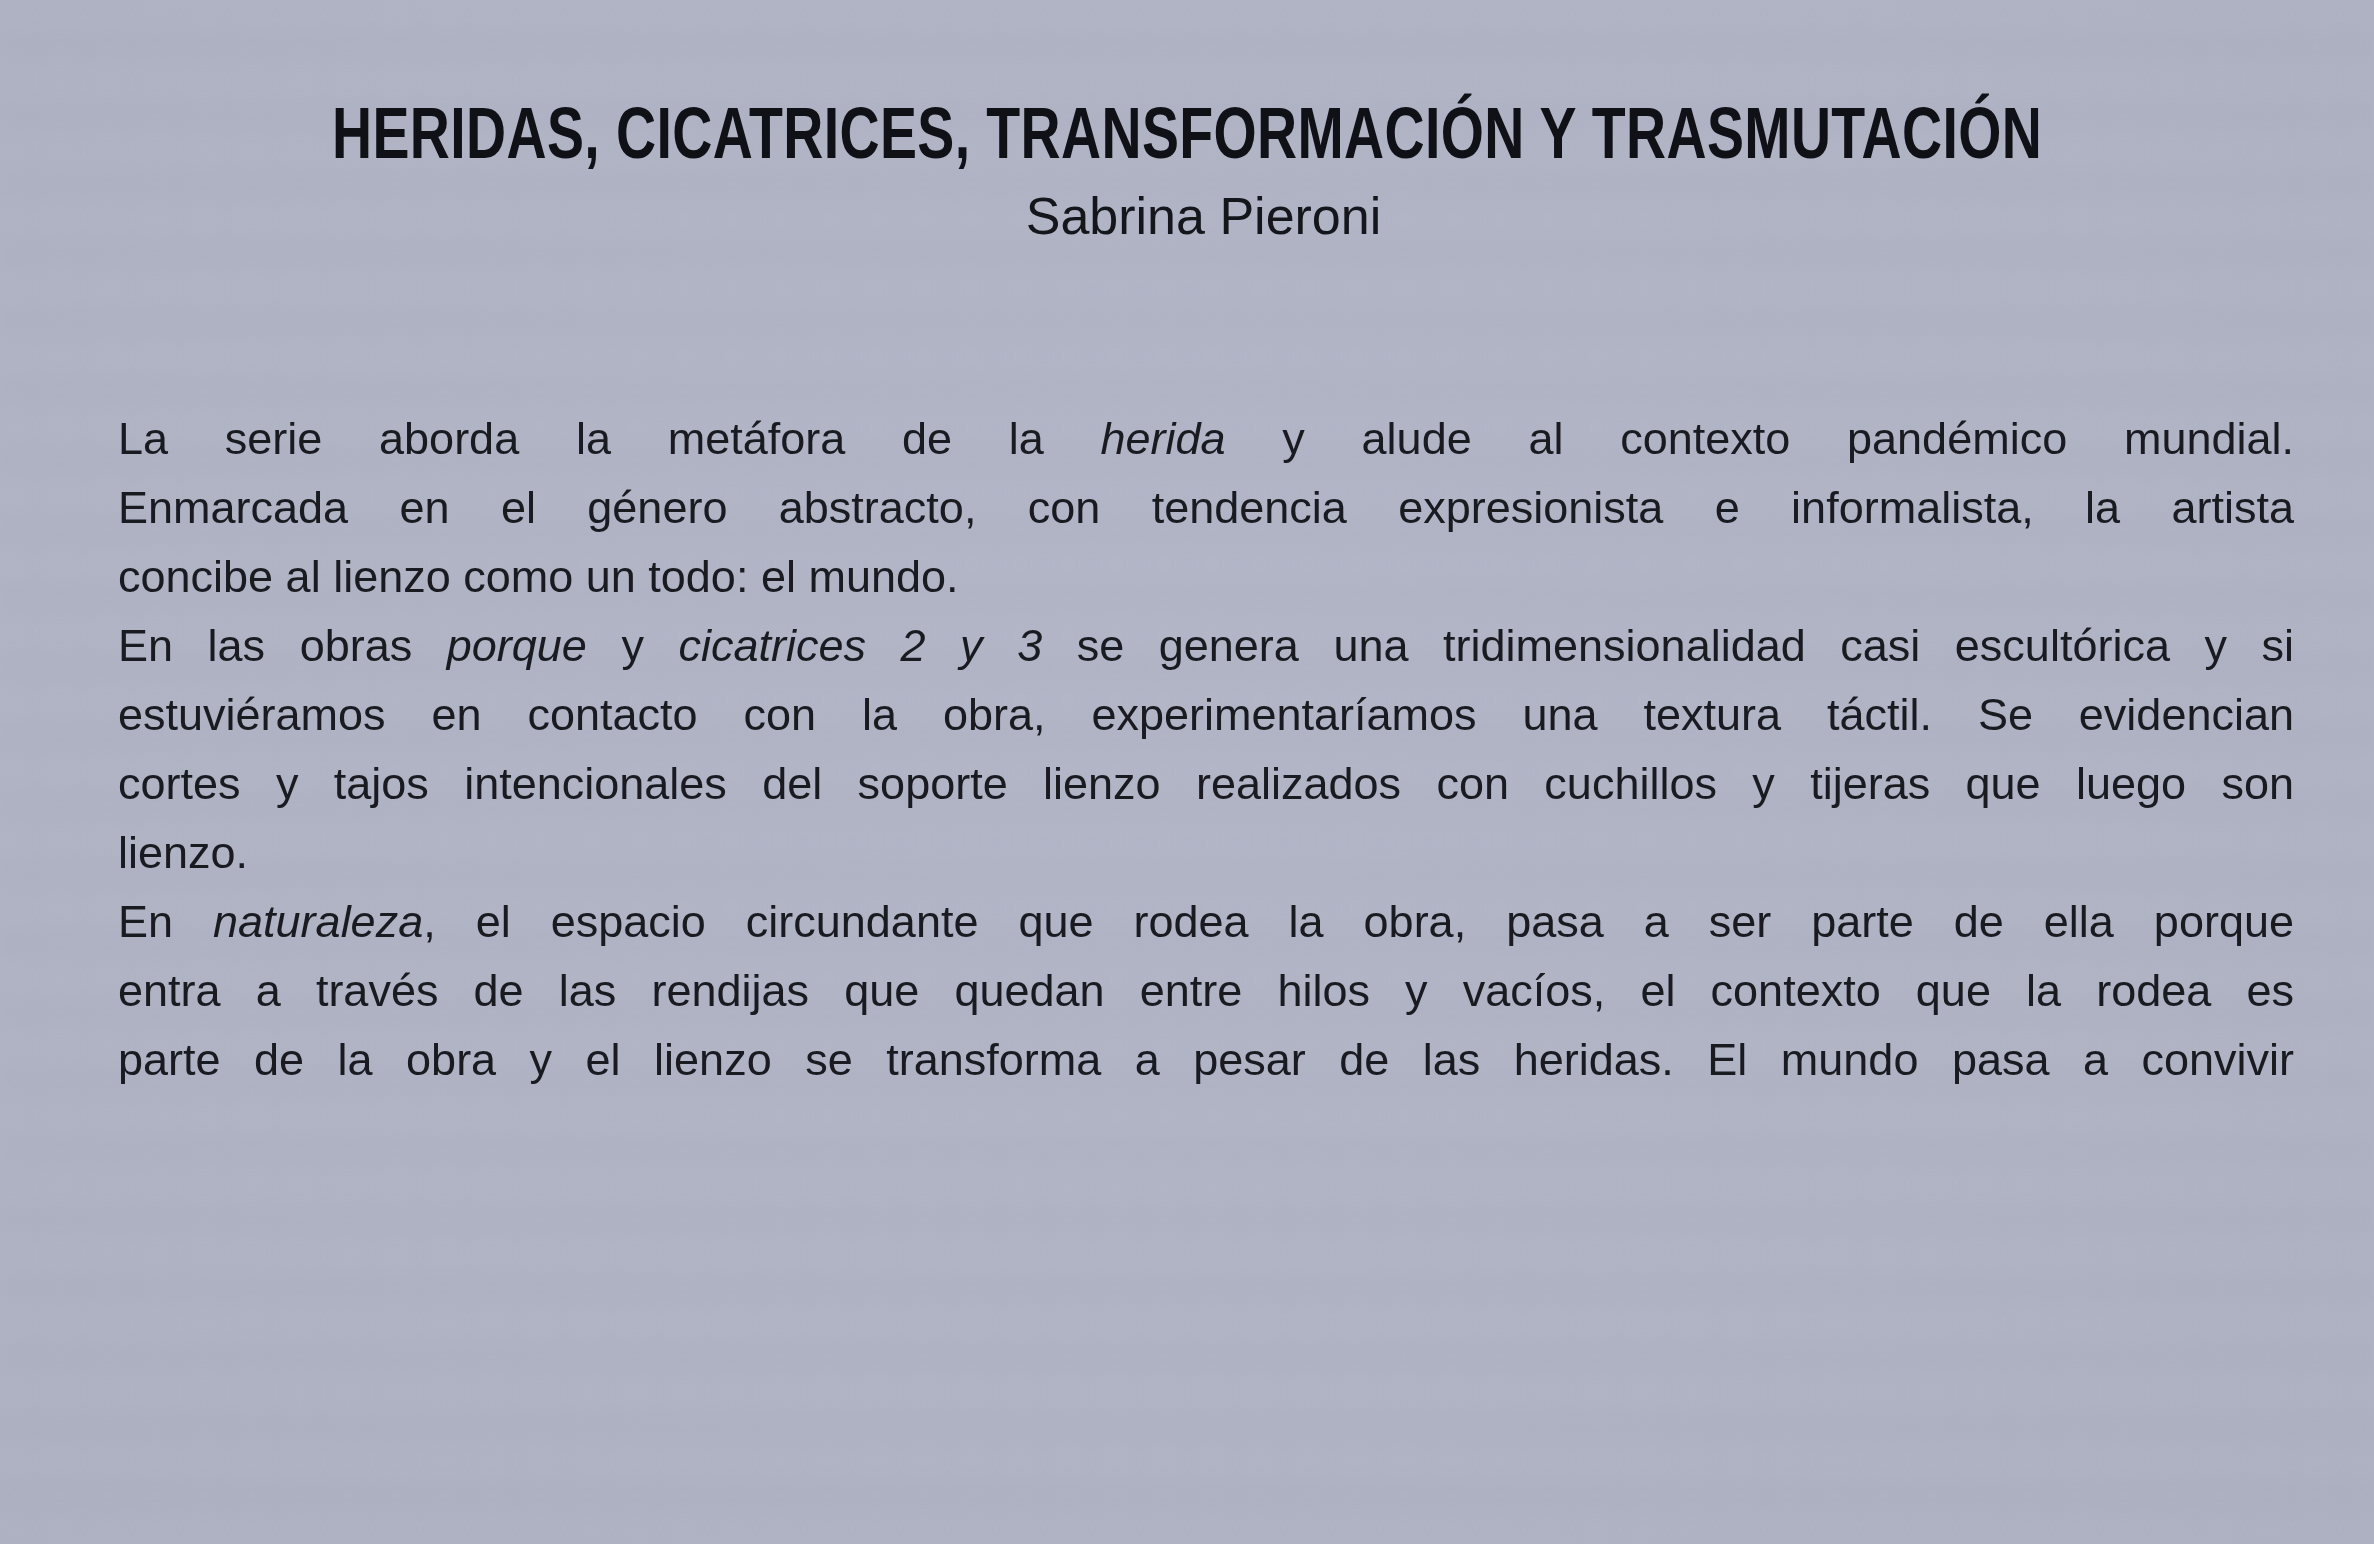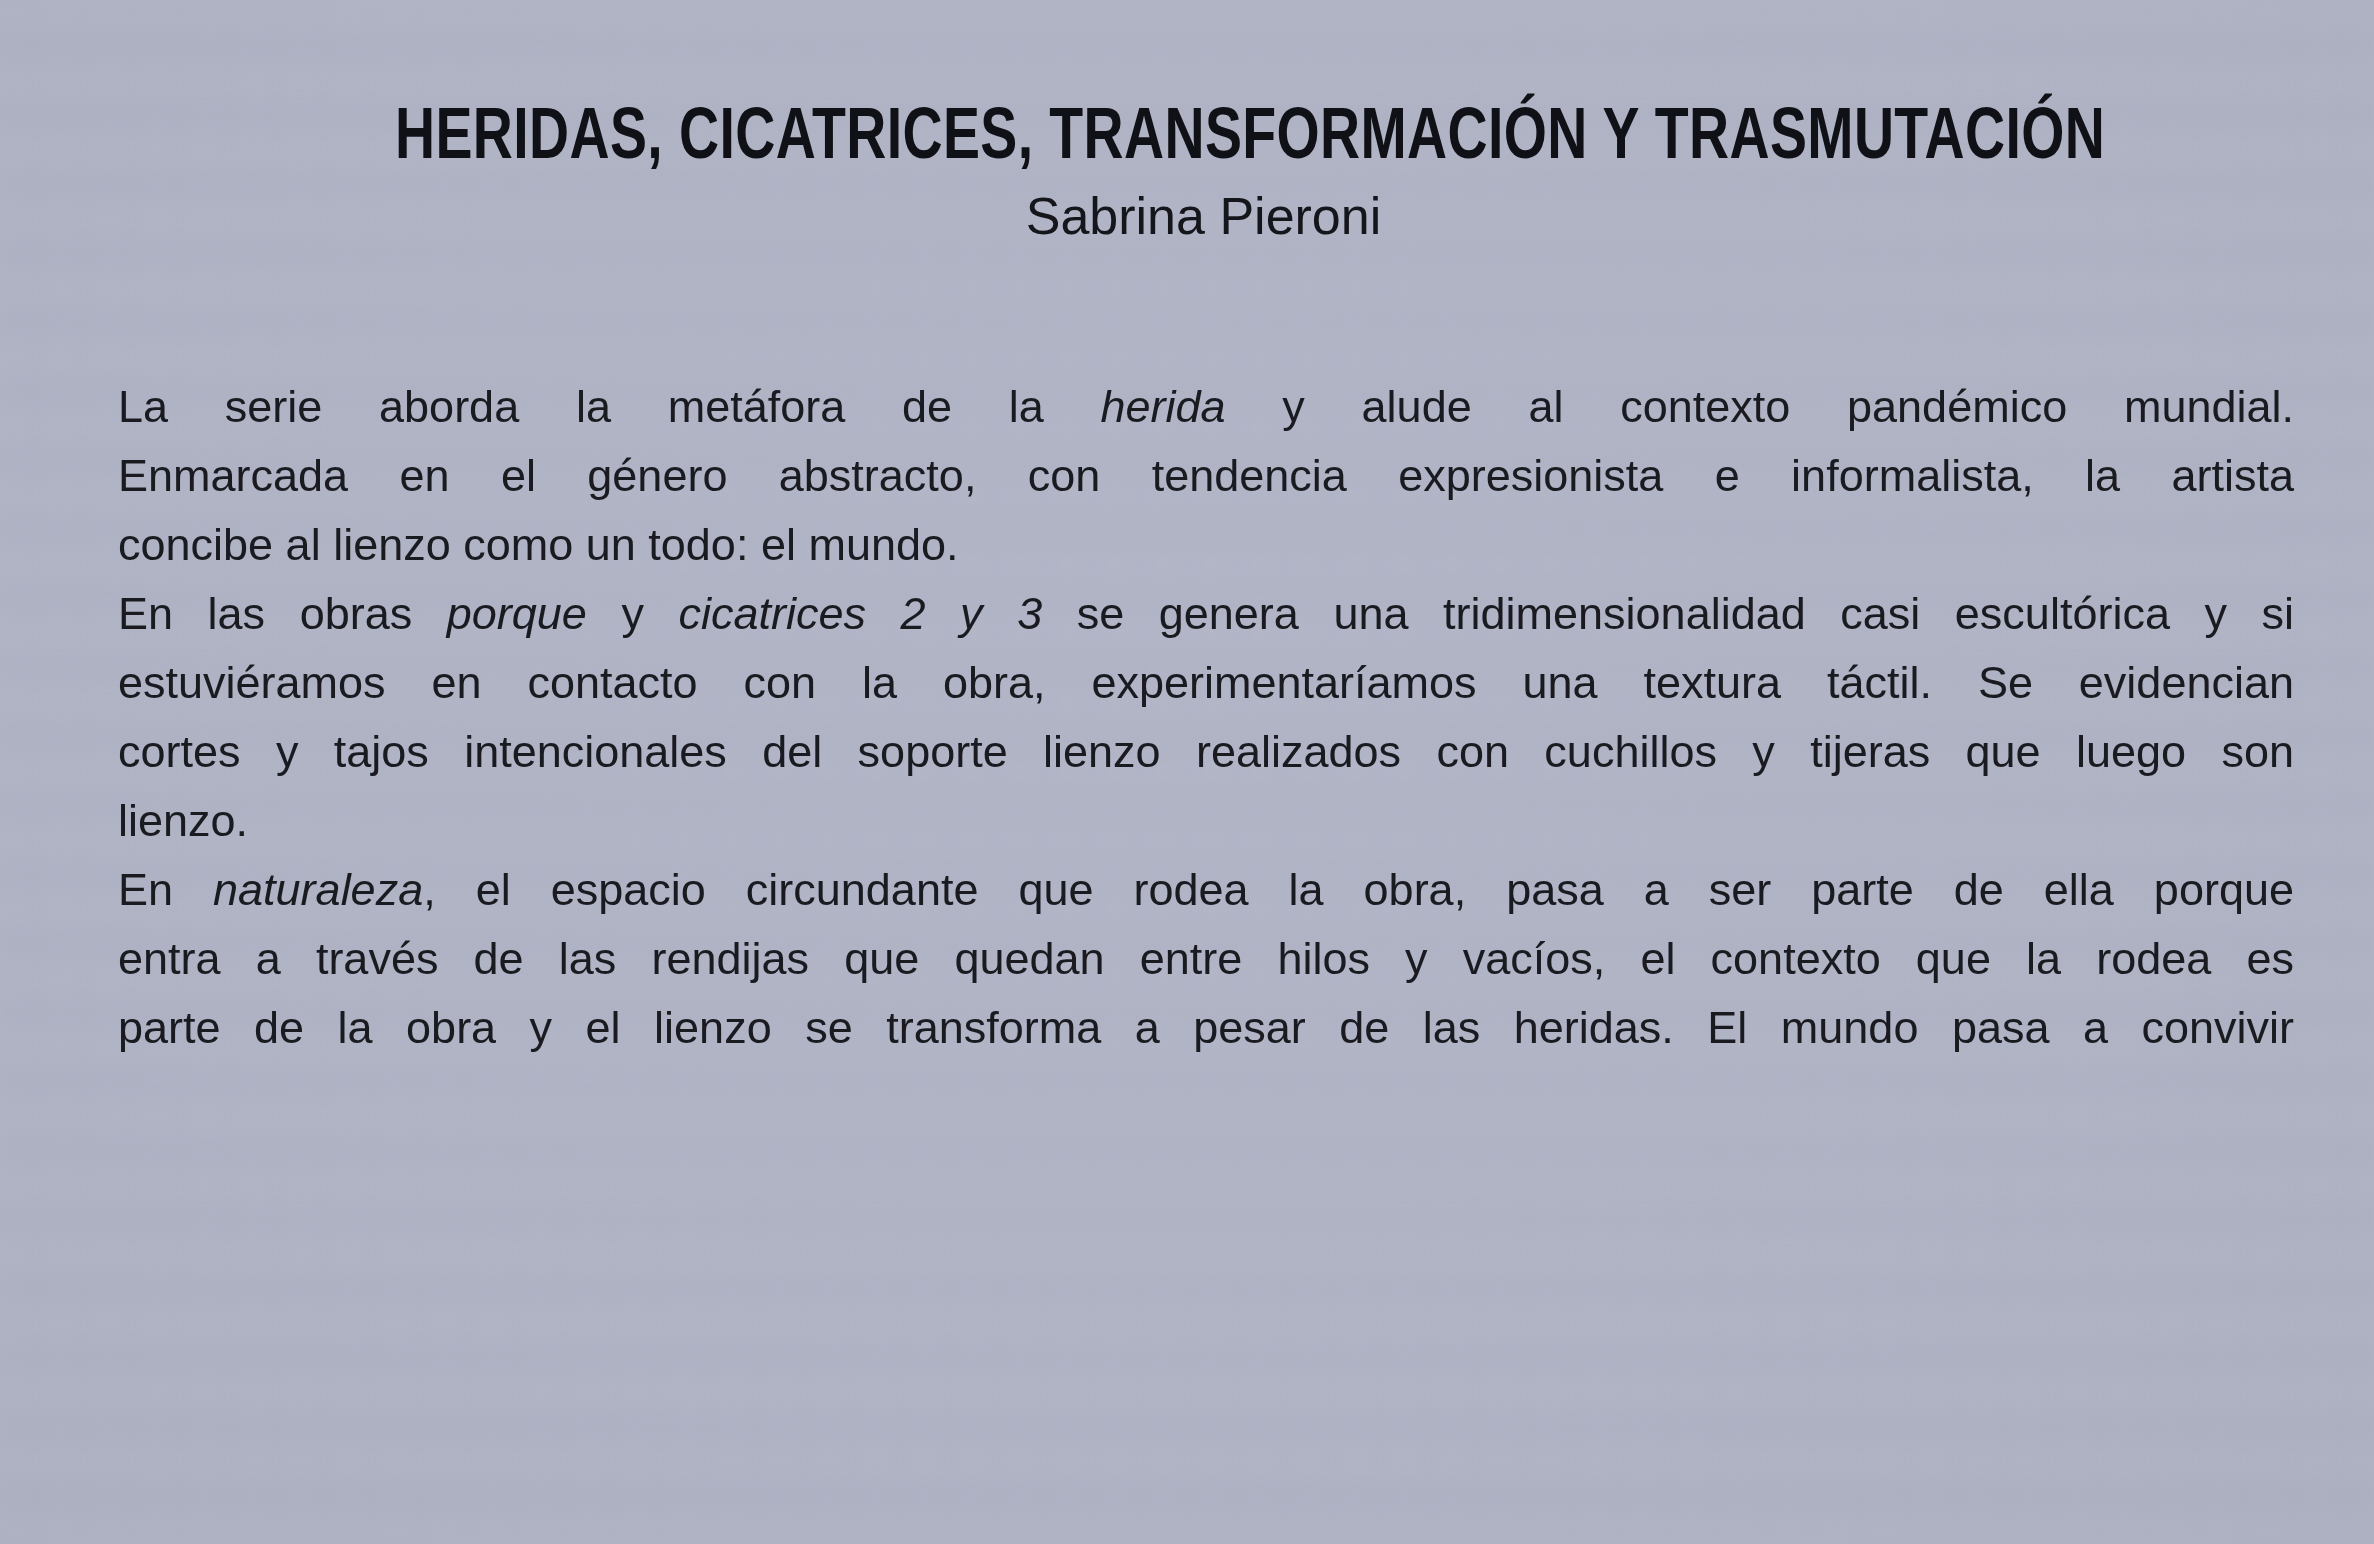--- a/index.html
+++ b/index.html
@@ -21,42 +21,42 @@
       repeating-linear-gradient(to right,
         rgba(255,255,255,0) 0px, rgba(255,255,255,0) 24px,
         rgba(150,155,175,0.06) 28px, rgba(150,155,175,0.06) 43px,
         rgba(255,255,255,0) 48px);
     filter:blur(6.5px);
     opacity:0.35;
     pointer-events:none;
   }
   .title-wrap {
     position:absolute; top:96px; left:0; width:100%;
-    text-align:right; line-height:1;
+    text-align:center; line-height:1;
   }
   .title {
     display:inline-block;
     font-weight:700;
     font-size:73px;
     letter-spacing:0.5px;
     color:#101116;
     white-space:nowrap;
     transform:scaleX(0.76);
     transform-origin:50% 50%;
   }
   .subtitle {
     position:absolute; top:188px; left:16px; width:100%;
     text-align:center;
     font-size:52px;
     line-height:1.1;
     color:#15161b;
   }
   .body-text {
     position:absolute;
-    left:118px; top:372px;
+    left:118px; top:404px;
     width:2176px;
     font-size:45px;
     line-height:69px;
     color:#1a1b21;
   }
   .line { text-align:justify; }
   .line.j { text-align-last:justify; }
   .line.last { text-align:left; text-align-last:left; }
   .it { font-style:italic; }
 </style>

